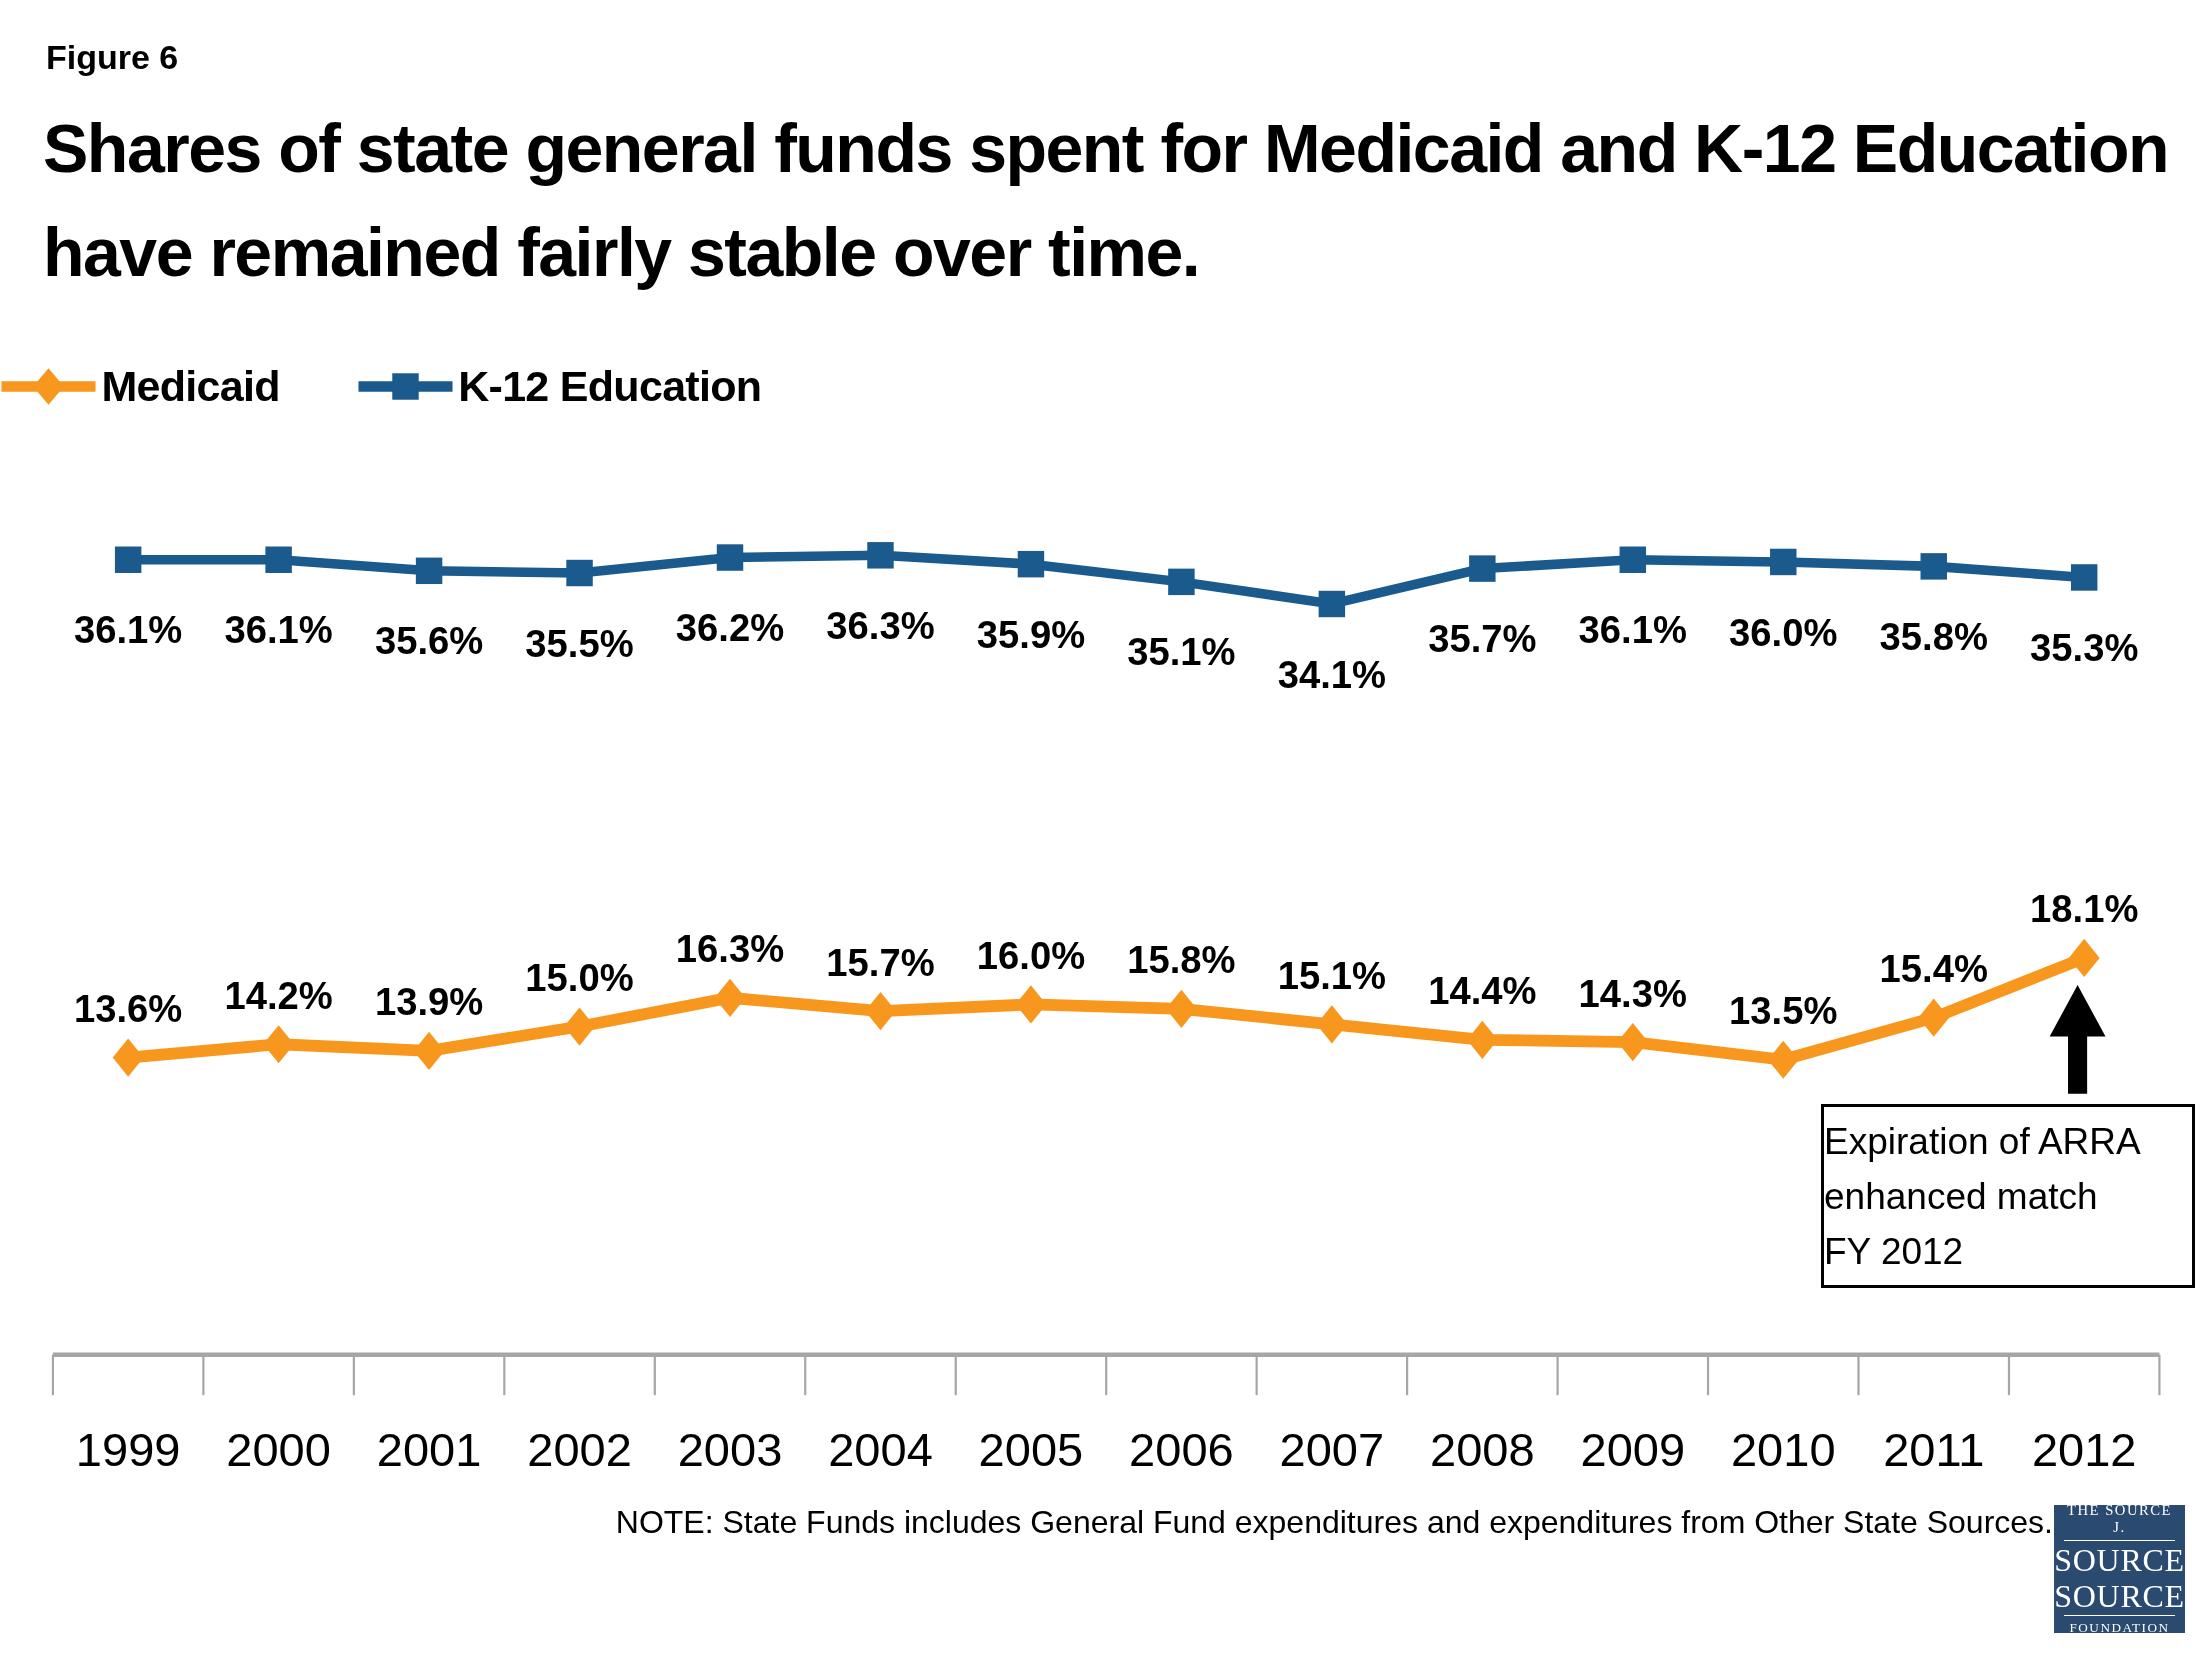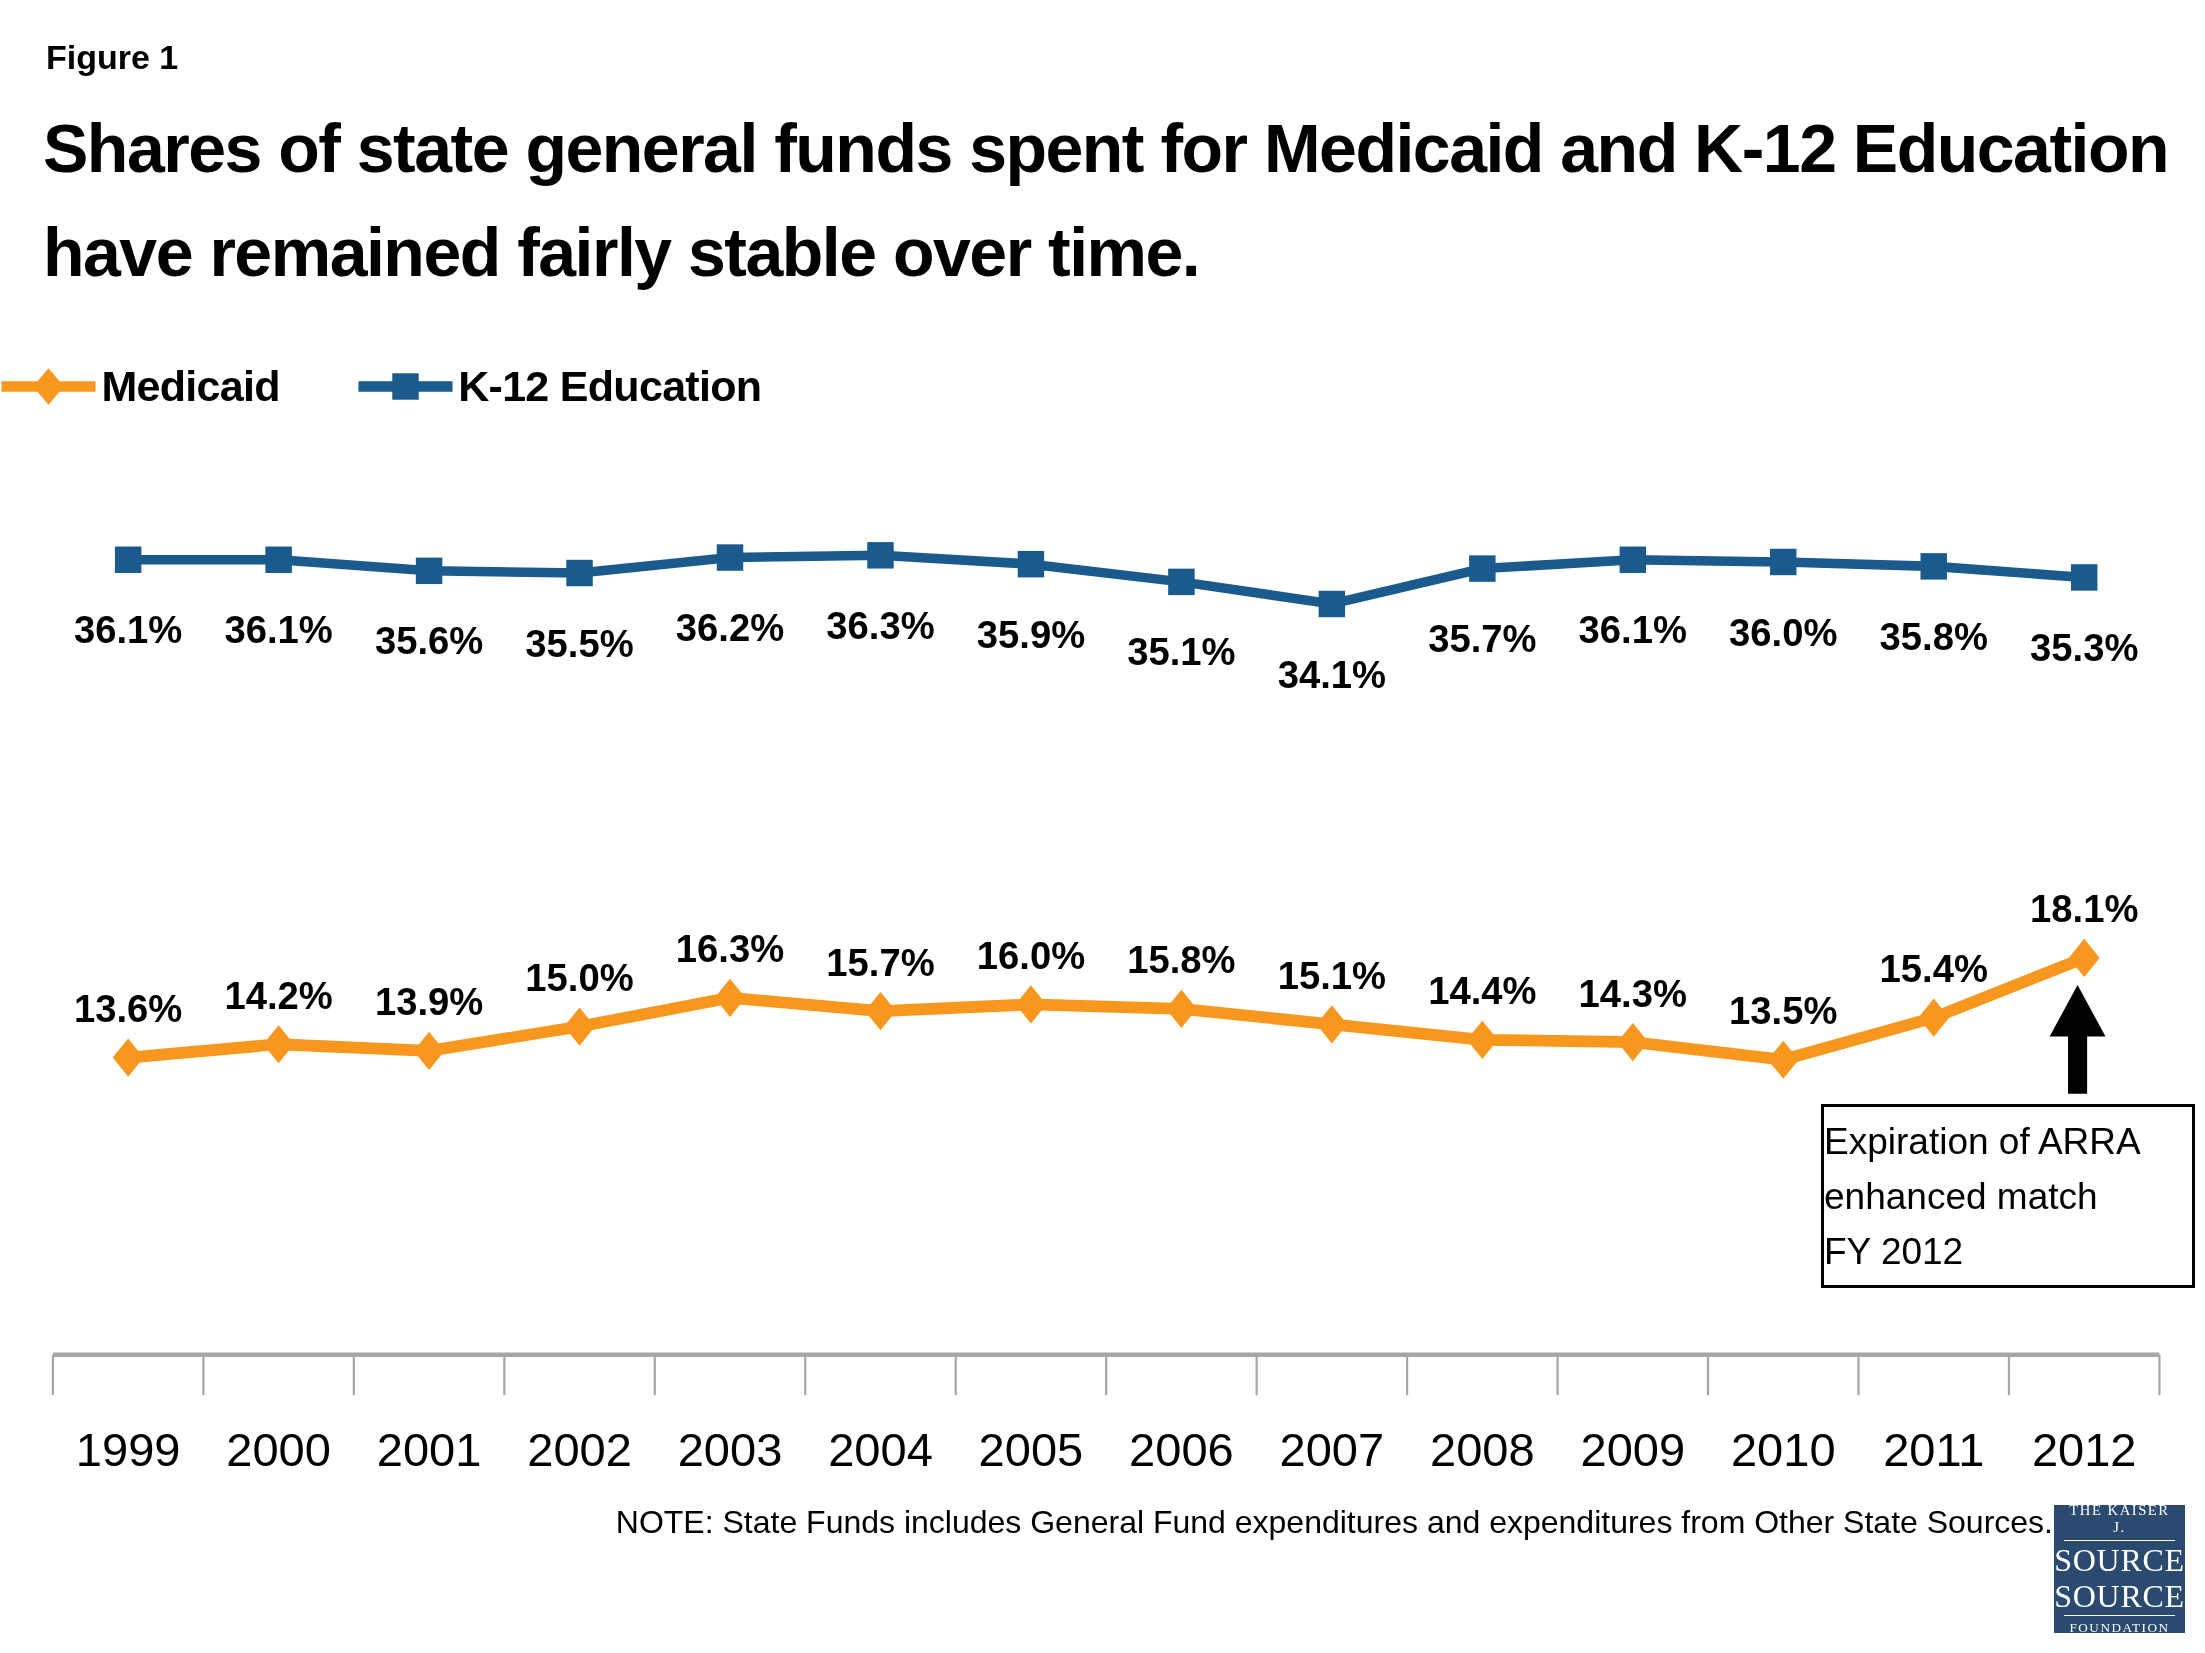--- a/index.html
+++ b/index.html
@@ -24,21 +24,21 @@
   .kff-small{font-size:14.7px;letter-spacing:1.5px;text-align:center;width:84%;}
   .kff-top{border-bottom:1.5px solid #fff;padding-bottom:3.7px;}
   .kff-bottom{border-top:1.5px solid #fff;padding-top:3.7px;font-size:13.2px;}
   .kff-big{font-size:32px;letter-spacing:0.7px;line-height:34px;}
 </style>
 </head>
 <body>
 
 <div class="page">
 
-  <div class="figure-label">Figure 1</div>
+  <div class="figure-label">Figure 6</div>
 
   <h1 class="chart-title">Shares of state general funds spent for Medicaid and K-12 Education have remained fairly stable over time.</h1>
 
   <div class="legend" id="legend">
       <div class="legend-item">
         <svg width="97" height="49" viewBox="0 0 132 66">
           <line x1="2" y1="33" x2="130" y2="33" stroke="#F8971D" stroke-width="14"></line>
           <path d="M66 8 L87 33 L66 58 L45 33 Z" fill="#F8971D"></path>
         </svg>
         <span class="legend-label">Medicaid</span>
@@ -148,20 +148,20 @@
     <div>Expiration of ARRA</div>
     <div>enhanced match</div>
     <div>FY 2012</div>
   </div>
 
   <div class="notes">
     <p>NOTE: State Funds includes General Fund expenditures and expenditures from Other State Sources.</p>
   </div>
 
   <div class="kff-logo" style="background: rgb(43, 74, 112);">
-    <div class="kff-small kff-top">THE KAISER J.</div>
+    <div class="kff-small kff-top">THE SOURCE J.</div>
     <div class="kff-big">SOURCE</div>
     <div class="kff-big">SOURCE</div>
     <div class="kff-small kff-bottom">FOUNDATION</div>
   </div>
 
 </div>
 
 
 </body></html>

